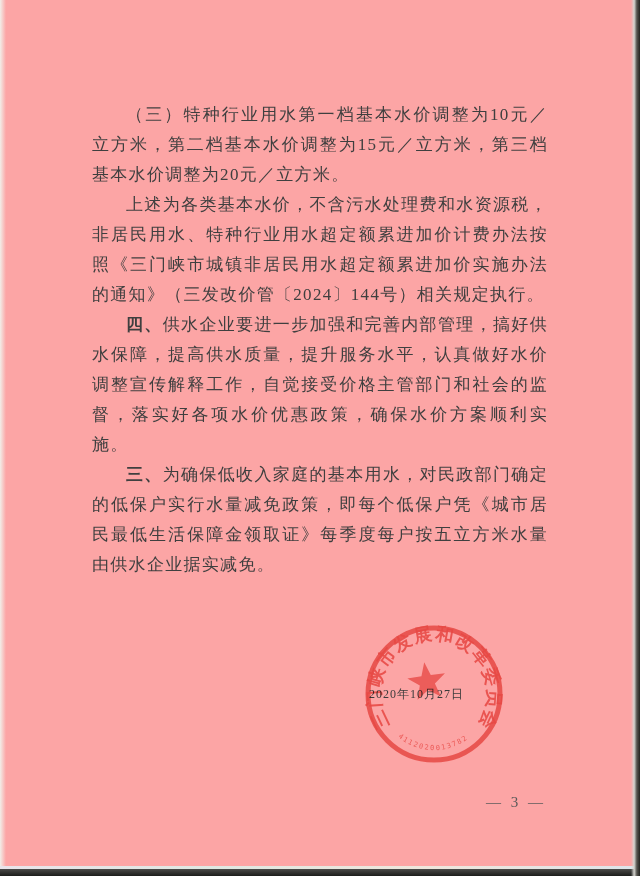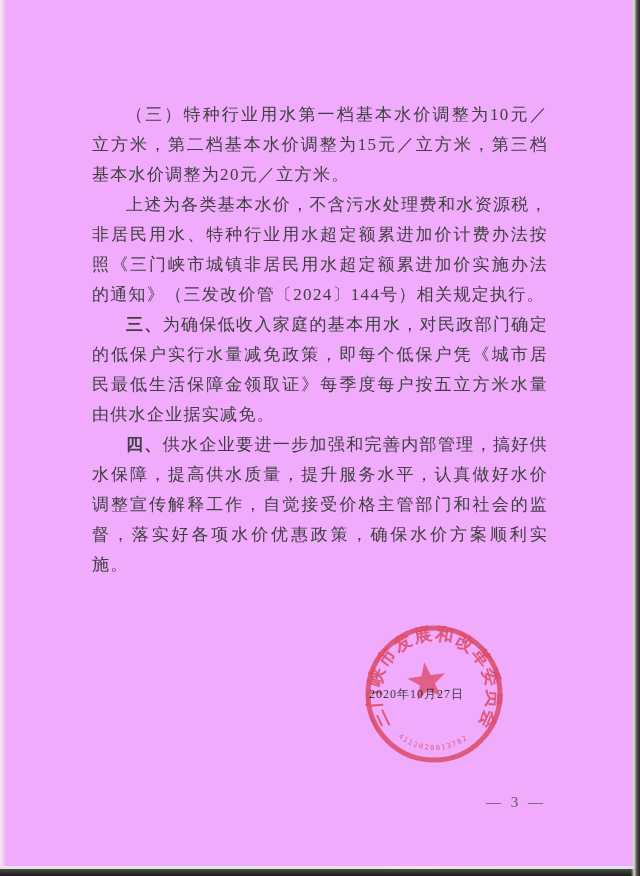--- a/index.html
+++ b/index.html
@@ -1,18 +1,18 @@
 <!DOCTYPE html>
 <html><head>
 <meta charset="utf-8">
 <style>
   html,body{margin:0;padding:0;background:#ffffff;}
   .page{
     position:relative;width:640px;height:876px;overflow:hidden;
-    background:#f0abfc;
+    background:#fca5a5;
     font-family:"Liberation Serif","DejaVu Serif",serif;
   }
   
   .edge-left{position:absolute;left:0;top:0;width:6px;height:100%;
     background:linear-gradient(90deg,#f2eee8,rgba(255,255,255,0));}
   .edge-right{position:absolute;top:0;right:0;width:9px;height:100%;
     background:linear-gradient(90deg,rgba(210,208,202,0) 0%,#d5d4cf 35%,#55544f 65%,#232320 100%);}
   .edge-bottom-line{position:absolute;left:0;bottom:7px;width:100%;height:3px;
     background:linear-gradient(90deg,#e9e4ea,#dfe8e2,#efe6dc,#dde4ea);}
   .edge-bottom{position:absolute;left:0;bottom:0;width:100%;height:7px;
@@ -50,22 +50,22 @@
 </head>
 <body>
 
 <div class="page">
 
   <div class="edge-left"></div>
 
   <div class="body-text">
     <p><span class="para-lead"></span><span>（三）特种行业用水第一档基本水价调整为10元／立方米，第二档基本水价调整为15元／立方米，第三档基本水价调整为20元／立方米。</span></p>
     <p><span class="para-lead"></span><span>上述为各类基本水价，不含污水处理费和水资源税，非居民用水、特种行业用水超定额累进加价计费办法按照《三门峡市城镇非居民用水超定额累进加价实施办法的通知》（三发改价管〔2024〕144号）相关规定执行。</span></p>
+    <p><span class="para-lead">四、</span><span>供水企业要进一步加强和完善内部管理，搞好供水保障，提高供水质量，提升服务水平，认真做好水价调整宣传解释工作，自觉接受价格主管部门和社会的监督，落实好各项水价优惠政策，确保水价方案顺利实施。</span></p>
     <p><span class="para-lead">三、</span><span>为确保低收入家庭的基本用水，对民政部门确定的低保户实行水量减免政策，即每个低保户凭《城市居民最低生活保障金领取证》每季度每户按五立方米水量由供水企业据实减免。</span></p>
-    <p><span class="para-lead">四、</span><span>供水企业要进一步加强和完善内部管理，搞好供水保障，提高供水质量，提升服务水平，认真做好水价调整宣传解释工作，自觉接受价格主管部门和社会的监督，落实好各项水价优惠政策，确保水价方案顺利实施。</span></p>
   </div>
 
   <div class="issue-date">2020年10月27日</div>
 
   <svg class="seal" viewBox="0 0 160 160" aria-hidden="true">
     <defs>
       <path id="seal-arc-top" d="M 35.8 111 A 54 54 0 1 1 124.2 111" fill="none"></path>
       <path id="seal-arc-bottom" d="M 44 123 A 56 56 0 0 0 116 123" fill="none"></path>
     </defs>
     <circle cx="80" cy="80" r="66" fill="none" stroke-width="5" stroke-opacity="0.85" stroke="#e8635c"></circle>

